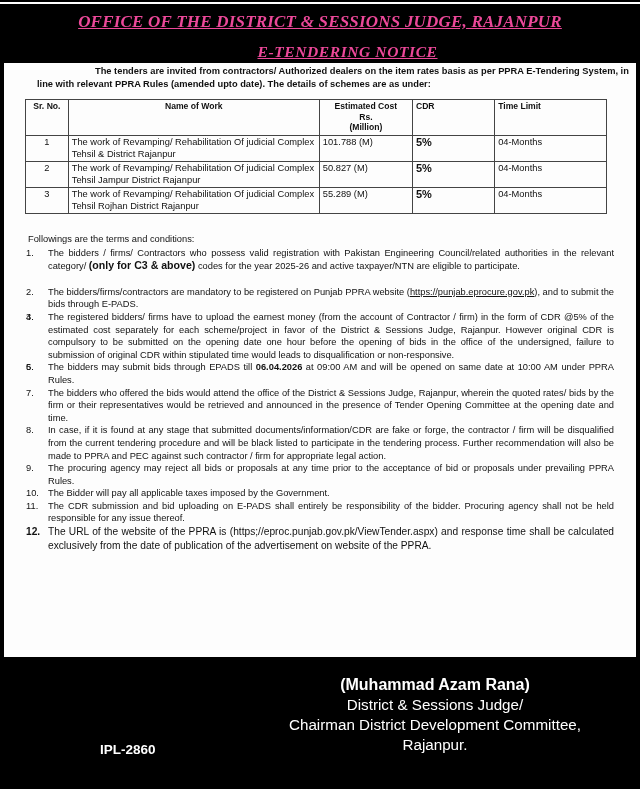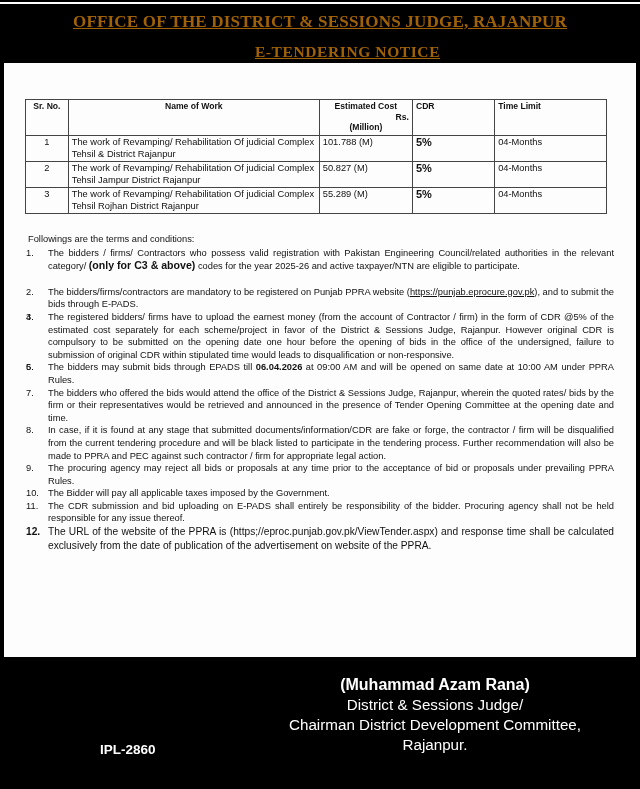--- a/index.html
+++ b/index.html
@@ -2,21 +2,21 @@
 <html><head>
 <meta charset="utf-8">
 <style>
   html, body { margin: 0; padding: 0; }
   body {
     width: 640px; height: 789px; background: #000; position: relative; overflow: hidden;
     font-family: "Liberation Sans", sans-serif; color: #111;
   }
   .frame { position: absolute; left: 0; top: 0; width: 640px; height: 789px; background: #000; }
   .top-border { position: absolute; left: 0; top: 2px; width: 640px; height: 2px; background: #fff; }
-  .header { position: absolute; left: 0; top: 6px; width: 640px; height: 58px; text-align: center; color: #a16207; }
+  .header { position: absolute; left: 0; top: 6px; width: 640px; height: 58px; text-align: center; color: #ec4899; font-style: italic; }
   .h1 {
     font-family: "Liberation Serif", serif; font-weight: bold; font-size: 17px; letter-spacing: 0.2px;
     text-decoration: underline; margin-top: 5px; line-height: 22px;
   }
   .h2 {
     font-family: "Liberation Serif", serif; font-weight: bold; font-size: 15.5px; letter-spacing: 0.6px;
     text-decoration: underline; line-height: 22px; margin-top: 8px; padding-left: 55px;
   }
   .paper {
     position: absolute; left: 4px; top: 63px; width: 632px; height: 594px; background: #fdfdfd;
@@ -58,29 +58,32 @@
 
 <div class="frame">
   <div class="top-border"></div>
 
   <div class="header">
     <div class="h1">OFFICE OF THE DISTRICT &amp; SESSIONS JUDGE, RAJANPUR</div>
     <div class="h2">E-TENDERING NOTICE</div>
   </div>
 
   <div class="paper">
+    <div class="intro-wrap">
+      <p>The tenders are invited from contractors/ Authorized dealers on the item rates basis as per PPRA E-Tendering System, in line with relevant PPRA Rules (amended upto date). The details of schemes are as under:</p>
+    </div>
 
     <table class="schemes">
       <thead>
         <tr>
           <th class="c-sr">Sr. No.</th>
           <th class="c-name">Name of Work</th>
           <th class="c-cost">
             <div>Estimated Cost</div>
-            <div style="text-align:right">Rs.</div>
+            <div style="text-align:center">Rs.</div>
             <div style="text-align:center">(Million)</div>
           </th>
           <th class="c-cdr">CDR</th>
           <th class="c-time">Time Limit</th>
         </tr>
       </thead>
       <tbody>
         <tr>
           <td class="c-sr">1</td>
           <td class="c-name">The work of Revamping/ Rehabilitation Of judicial Complex Tehsil &amp; District Rajanpur</td>

